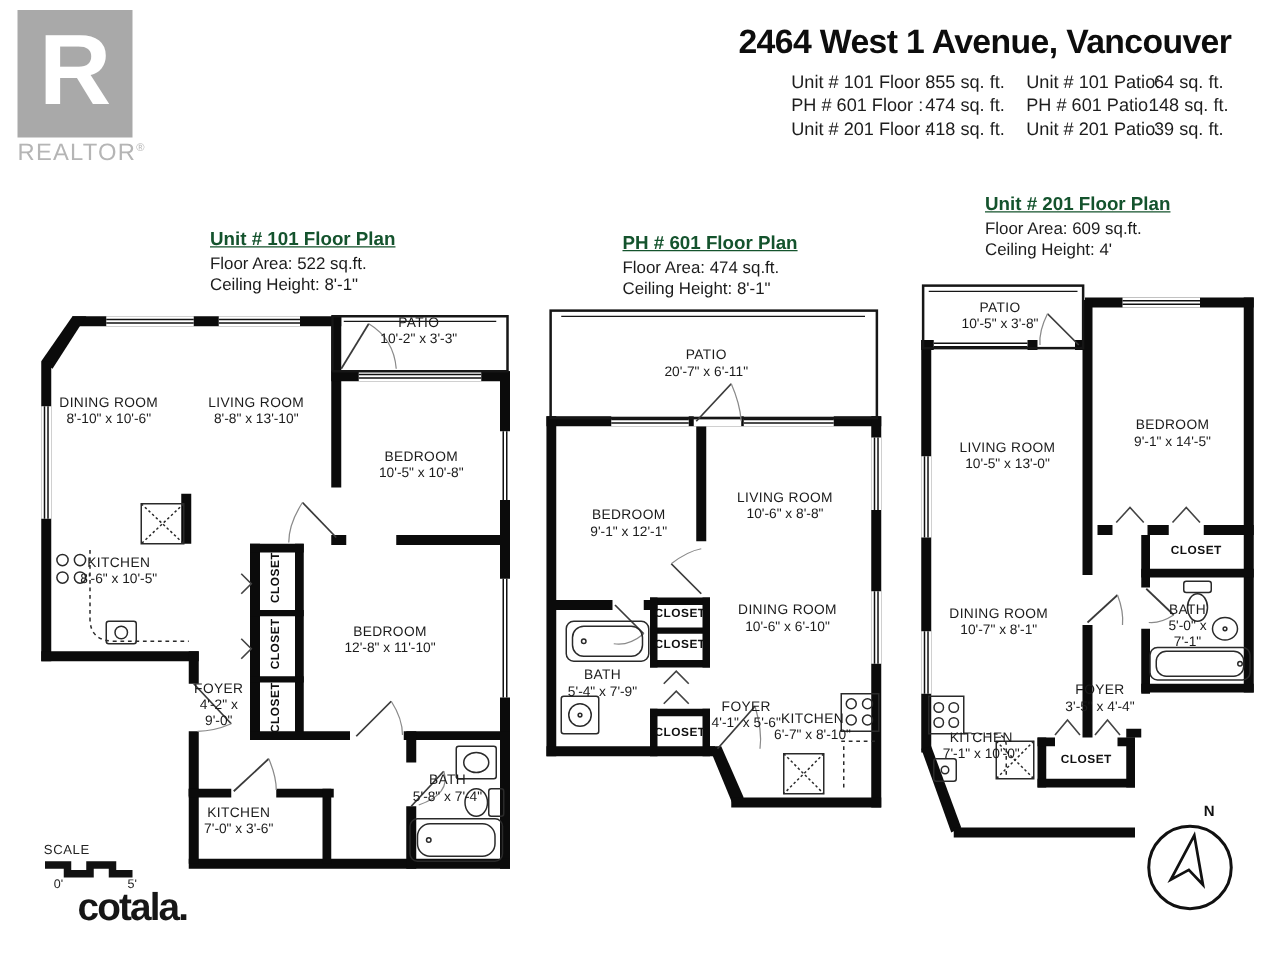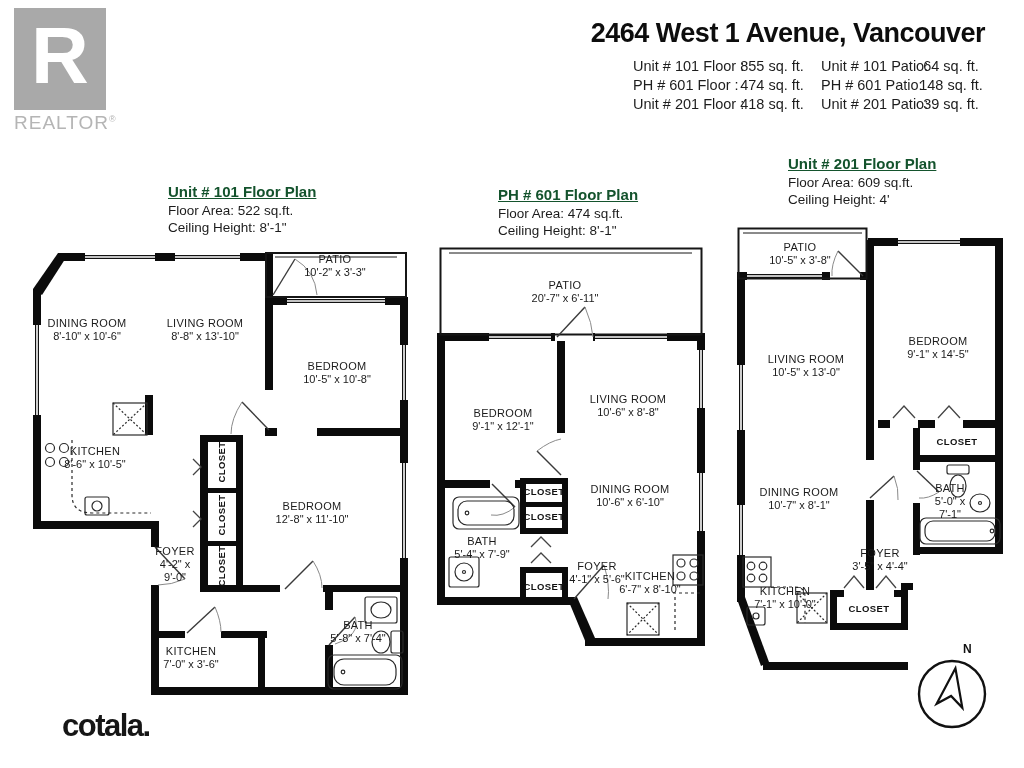--- a/index.html
+++ b/index.html
@@ -502,20 +502,28 @@
         <div class="dm">3'-5" x 4'-4"</div>
       </div>
     <div class="rl" style="left:50px;top:372px;">
         <div class="nm">KITCHEN</div>
         <div class="dm">7'-1" x 10'-0"</div>
       </div>
     <div class="closet" style="left:222px;top:216px;">CLOSET</div>
     <div class="closet" style="left:134px;top:383px;">CLOSET</div>
   </div>
 
+  <div class="scalebar">
+    <span class="sl">SCALE</span>
+    <svg width="120" height="18" style="position:absolute;left:0;top:13px;">
+      <polyline points="6,5 24,5 24,12 42,12 42,5 60,5 60,12 76,12" fill="none" stroke="#111" stroke-width="6"></polyline>
+    </svg>
+    <span class="s0">0'</span>
+    <span class="s5">5'</span>
+  </div>
 
   <div class="compass">
     <svg width="90" height="95">
       <circle cx="44" cy="54" r="33" fill="none" stroke="#111" stroke-width="2.4"></circle>
       <path d="M44,28 L31,66 L44,56 L57,66 Z" fill="none" stroke="#111" stroke-width="2.2" transform="rotate(9 44 50)"></path>
     </svg>
     <span class="n">N</span>
   </div>
 
   <div class="footer">

